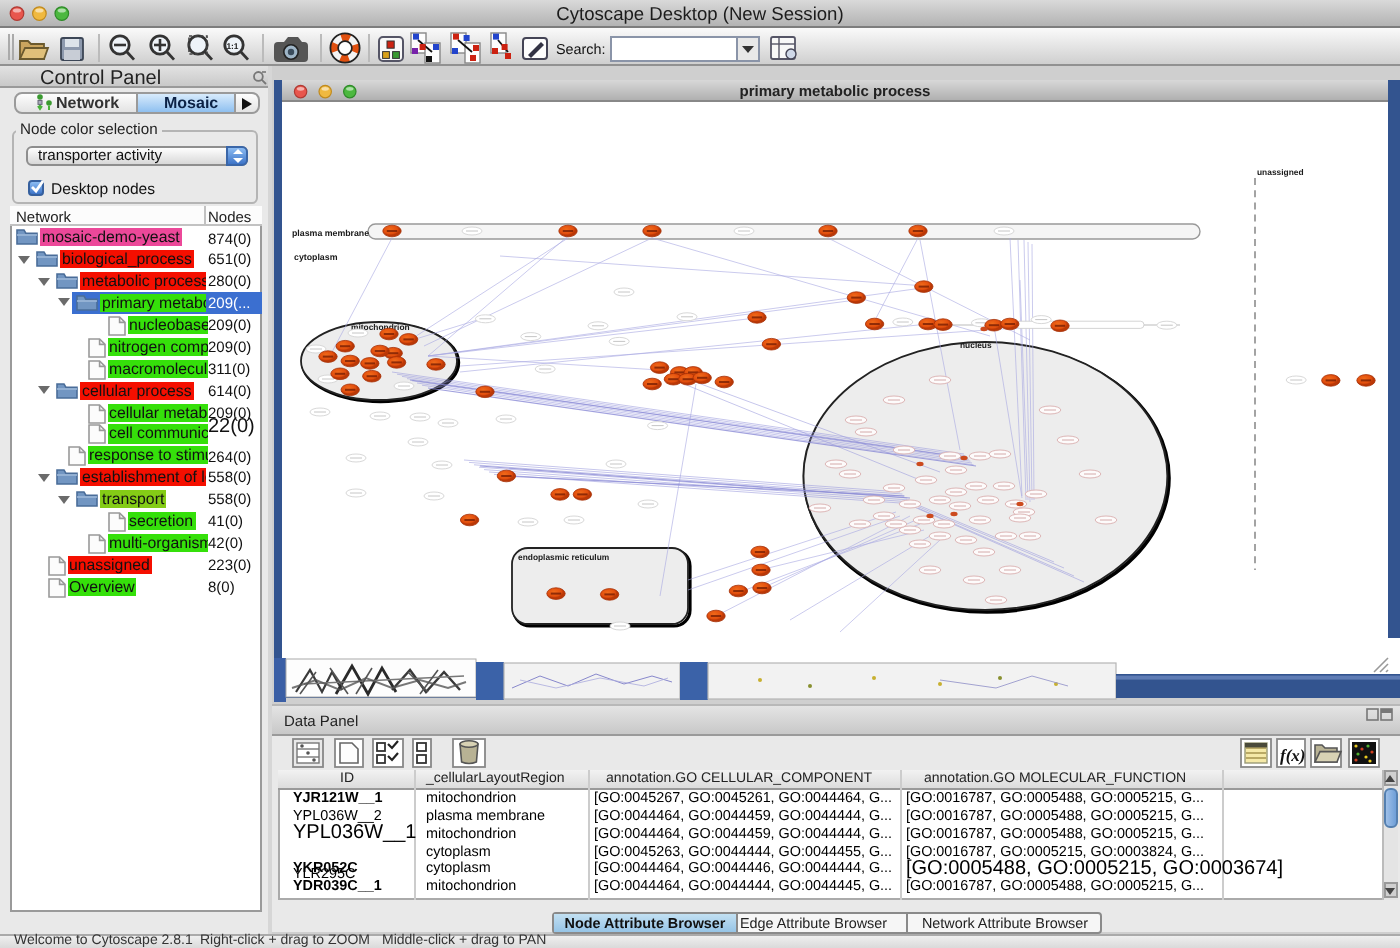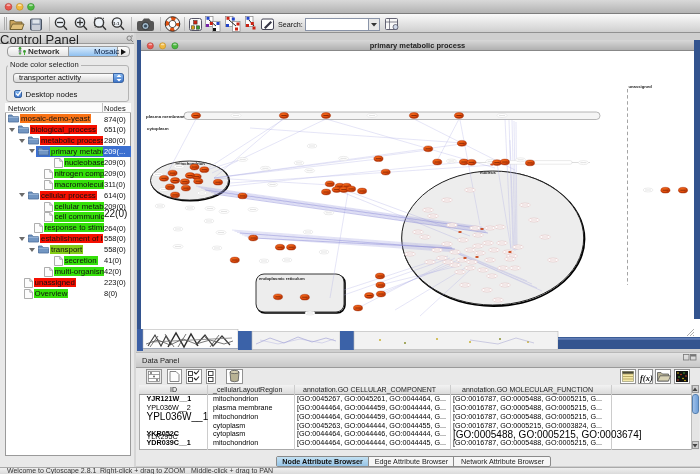--- a/index.html
+++ b/index.html
@@ -11,20 +11,21 @@
 
 <div class="abs" style="left:0;top:0;width:700px;height:14px;background:linear-gradient(#d9d9d9,#b3b3b3);border-bottom:1px solid #7d7d7d"></div>
 <svg style="position:absolute;left:0;top:0;width:60px;height:14px" viewBox="0 0 60 14">
       <circle cx="8.5" cy="6.8" r="3.4" fill="#e8564d" stroke="#b03a33" stroke-width="0.6"></circle>
       <ellipse cx="8.5" cy="5.27" rx="2.04" ry="1.02" fill="#fff" opacity="0.55"></ellipse>
       <circle cx="19.7" cy="6.8" r="3.4" fill="#f0b93f" stroke="#c08a1e" stroke-width="0.6"></circle>
       <ellipse cx="19.7" cy="5.27" rx="2.04" ry="1.02" fill="#fff" opacity="0.55"></ellipse>
       <circle cx="30.9" cy="6.8" r="3.4" fill="#4cb83f" stroke="#2e8a28" stroke-width="0.6"></circle>
       <ellipse cx="30.9" cy="5.27" rx="2.04" ry="1.02" fill="#fff" opacity="0.55"></ellipse>
     </svg>
+<div class="abs" style="left:0;top:1.5px;width:700px;text-align:center;font-size:9.3px;color:#1c1c1c">Cytoscape Desktop (New Session)</div>
 
 <div class="abs" style="left:0;top:14px;width:700px;height:19px;background:linear-gradient(#fafafa,#cfcfcf);border-bottom:1px solid #919191"></div>
 <svg style="position:absolute;left:0;top:14px;width:700px;height:19px" viewBox="0 14 700 19" xmlns="http://www.w3.org/2000/svg">
 <line x1="4.5" y1="17" x2="4.5" y2="30" stroke="#aaa" stroke-width="1"></line>
       <line x1="6.5" y1="17" x2="6.5" y2="30" stroke="#aaa" stroke-width="1"></line>
 <path d="M10 20.5 L14 20.5 L15.5 22 L22 22 L22 29.5 L10 29.5 Z" fill="#caa55e" stroke="#6b5a2e" stroke-width="0.9"></path>
 <path d="M10 29.5 L12.5 24 L24 24 L22 29.5 Z" fill="#e0c07a" stroke="#6b5a2e" stroke-width="0.9"></path>
 <rect x="30.5" y="19" width="11" height="11" rx="1" fill="#8d99ad" stroke="#3c4656" stroke-width="0.9"></rect>
 <rect x="32.5" y="19.5" width="7" height="4" fill="#dde3ea"></rect>
 <rect x="32" y="25" width="8" height="5" fill="#c8cdd6"></rect>
@@ -97,40 +98,40 @@
 <rect x="385.5" y="18.5" width="12" height="11" rx="1" fill="#f8f8f8" stroke="#556" stroke-width="0.9"></rect>
 <line x1="385.5" y1="22" x2="397.5" y2="22" stroke="#556" stroke-width="0.7"></line>
 <line x1="389.5" y1="18.5" x2="389.5" y2="29.5" stroke="#556" stroke-width="0.7"></line>
 <circle cx="395.5" cy="27" r="2.5" fill="#cfd8e8" stroke="#445" stroke-width="0.7"></circle>
 </svg>
 
 <div class="abs" style="left:136px;top:33px;width:564px;height:441px;background:#cfcfcf"></div>
 
 <div class="abs" style="left:0;top:33px;width:134px;height:441px;background:#e9e9e9"></div>
 <div class="abs" style="left:0;top:33px;width:134px;height:10.5px;background:linear-gradient(#e2e2e2,#c9c9c9);border-bottom:1px solid #9a9a9a"></div>
-<div class="abs" style="left:0;top:34.5px;font-size:13px;color:#222;line-height:9px">Control Panel</div>
+<div class="abs" style="left:20px;top:34.5px;font-size:10px;color:#222;line-height:9px">Control Panel</div>
 <svg class="abs" style="left:126px;top:35px;width:8px;height:8px" viewBox="0 0 8 8">
       <circle cx="3.2" cy="3.2" r="2.2" fill="none" stroke="#777" stroke-width="0.9"></circle>
       <line x1="4.8" y1="4.8" x2="7" y2="7" stroke="#777" stroke-width="0.9"></line>
       <line x1="5" y1="1" x2="7" y2="1" stroke="#777" stroke-width="0.8"></line>
     </svg>
 
 <div class="abs" style="left:7px;top:45.5px;width:123px;height:11.5px;background:linear-gradient(#fdfdfd,#e3e3e3);border:1px solid #9a9a9a;border-radius:4px"></div>
 <div class="abs" style="left:68px;top:45.5px;width:49px;height:11.5px;background:linear-gradient(#d8ebfc,#8fc0f0);border-top:1px solid #9a9a9a;border-bottom:1px solid #9a9a9a"></div>
 <div class="abs" style="left:67.5px;top:45.5px;width:1px;height:11.5px;background:#9a9a9a"></div>
 <div class="abs" style="left:117px;top:45.5px;width:1px;height:11.5px;background:#9a9a9a"></div>
 <svg style="position:absolute;left:18px;top:47px;width:9px;height:9px" viewBox="0 0 9 9">
 <circle cx="2" cy="1.5" r="1.4" fill="#3a9a30"></circle>
       <circle cx="6.5" cy="4.5" r="1.4" fill="#3a9a30"></circle>
 <path d="M2 3 L2 7 M1 6 L2 7.5 L3 6" stroke="#49b33b" stroke-width="1" fill="none"></path>
 <path d="M6.5 6 L6.5 8" stroke="#49b33b" stroke-width="1" fill="none"></path>
 <rect x="1" y="3.2" width="2" height="2" fill="#aab" stroke="#667" stroke-width="0.5"></rect>
 </svg>
 <div class="abs" style="left:28px;top:47.5px;font-size:8px;font-weight:bold;color:#333;line-height:8.5px">Network</div>
-<div class="abs" style="left:94px;top:47.5px;font-size:8px;font-weight:normal;color:#0c2246;line-height:8.5px">Mosaic</div>
+<div class="abs" style="left:82px;top:47.5px;font-size:8px;font-weight:bold;color:#0c2246;line-height:8.5px">Mosaic</div>
 <div class="abs" style="left:121px;top:48.5px;width:0;height:0;border-top:3.2px solid transparent;border-bottom:3.2px solid transparent;border-left:5px solid #111"></div>
 
 <div class="abs" style="left:6px;top:64.5px;width:123px;height:37px;border:1px solid #b4b4b4;border-radius:3px"></div>
 <div class="abs" style="left:8px;top:60.5px;background:#e9e9e9;padding:0 2px;font-size:7.6px;color:#222;line-height:8.5px">Node color selection</div>
 
 <div class="abs" style="left:13px;top:72.5px;width:111px;height:10px;background:linear-gradient(#fefefe,#d8d8d8);border:1px solid #8e8e8e;border-radius:3px"></div>
 <div class="abs" style="left:19px;top:73.5px;font-size:7.6px;color:#111;line-height:8.5px">transporter activity</div>
 <div class="abs" style="left:113px;top:72.5px;width:11px;height:10px;background:linear-gradient(#8cbcf2,#3d74c8);border:1px solid #3a66a8;border-radius:0 3px 3px 0"></div>
 <svg class="abs" style="left:114.5px;top:73.5px;width:8px;height:8px" viewBox="0 0 8 8">
       <path d="M4 0.5 L6.5 3 L1.5 3 Z" fill="#fff"></path>
@@ -147,21 +148,21 @@
 <div class="abs" style="left:5px;top:103px;width:126px;height:10px;background:#fcfcfc;border-bottom:1px solid #c2c2c2"></div>
 <div class="abs" style="left:101.5px;top:103px;width:1px;height:10px;background:#c2c2c2"></div>
 <div class="abs" style="left:8px;top:103.5px;font-size:7.5px;color:#222;line-height:10px">Network</div>
 <div class="abs" style="left:104px;top:103.5px;font-size:7.5px;color:#222;line-height:10px">Nodes</div>
 <div class="abs" style="left:5px;top:113.5px;width:126px;height:342px;overflow:hidden">
 <div style="position:relative;width:126px;height:342px;margin-top:-113.6px">
 <div style="position:absolute;left:3.0px;top:114.4px;line-height:0"><svg width="11" height="9" viewBox="0 0 11 9">
             <path d="M0.5 2 L0.5 8 L10.5 8 L10.5 2.7 L5 2.7 L4 1 L0.5 1 Z" fill="#7296c2" stroke="#4a6d99" stroke-width="0.8"></path>
             <path d="M0.5 3.5 L10.5 3.5" stroke="#9db8d9" stroke-width="0.8"></path>
           </svg></div>
-        <div style="position:absolute;left:15.0px;top:114.4px;height:9.2px;max-width:83px;overflow:hidden;background:#f97316;color:#111;font-size:7.9px;line-height:9.2px;padding:0 1px;white-space:nowrap">mosaic-demo-yeast</div>
+        <div style="position:absolute;left:15.0px;top:114.4px;height:9.2px;max-width:83px;overflow:hidden;background:#ec4899;color:#111;font-size:7.9px;line-height:9.2px;padding:0 1px;white-space:nowrap">mosaic-demo-yeast</div>
         <div style="position:absolute;left:99px;top:114.6px;font-size:7.5px;line-height:9.2px;color:#111;white-space:nowrap">874(0)</div>
 <div style="position:absolute;left:3.5px;top:127.7px;width:0;height:0;border-left:3.5px solid transparent;border-right:3.5px solid transparent;border-top:4.5px solid #6b6b6b"></div>
         <div style="position:absolute;left:13.0px;top:125.3px;line-height:0"><svg width="11" height="9" viewBox="0 0 11 9">
             <path d="M0.5 2 L0.5 8 L10.5 8 L10.5 2.7 L5 2.7 L4 1 L0.5 1 Z" fill="#7296c2" stroke="#4a6d99" stroke-width="0.8"></path>
             <path d="M0.5 3.5 L10.5 3.5" stroke="#9db8d9" stroke-width="0.8"></path>
           </svg></div>
         <div style="position:absolute;left:25.0px;top:125.3px;height:9.2px;max-width:73px;overflow:hidden;background:#f50f00;color:#111;font-size:7.9px;line-height:9.2px;padding:0 1px;white-space:nowrap">biological_process</div>
         <div style="position:absolute;left:99px;top:125.5px;font-size:7.5px;line-height:9.2px;color:#111;white-space:nowrap">651(0)</div>
 <div style="position:absolute;left:13.5px;top:138.6px;width:0;height:0;border-left:3.5px solid transparent;border-right:3.5px solid transparent;border-top:4.5px solid #6b6b6b"></div>
         <div style="position:absolute;left:23.0px;top:136.2px;line-height:0"><svg width="11" height="9" viewBox="0 0 11 9">
@@ -754,19 +755,19 @@
 <div class="abs" style="left:691.5px;top:441px;width:7px;height:8px;background:#d0d0d0;border:1px solid #999"></div>
 <svg class="abs" style="left:692px;top:386.5px;width:6px;height:5px" viewBox="0 0 6 5">
       <path d="M3 0.5 L5.5 4 L0.5 4 Z" fill="#444"></path>
     </svg>
 <svg class="abs" style="left:692px;top:443px;width:6px;height:5px" viewBox="0 0 6 5">
       <path d="M3 4.5 L5.5 1 L0.5 1 Z" fill="#444"></path>
     </svg>
 
 <div class="abs" style="left:276px;top:455.5px;width:275px;height:11px;background:#f6f6f6;border:1px solid #8a8a8a;border-radius:2px"></div>
 <div class="abs" style="left:277px;top:456.5px;width:92px;height:9px;background:linear-gradient(#c2e0f2,#96c4e6);border-right:1px solid #8a8a8a;text-align:center;font-size:7.2px;font-weight:bold;color:#111;line-height:9.5px">Node Attribute Browser</div>
-<div class="abs" style="left:370px;top:456.5px;width:84px;height:9px;border-right:1px solid #8a8a8a;text-align:center;font-size:7.2px;color:#222;line-height:9.5px">Edge Attribute Browser</div>
+<div class="abs" style="left:370px;top:456.5px;width:84px;height:9px;border-right:1px solid #8a8a8a;font-size:7.2px;color:#222;line-height:9.5px">Edge Attribute Browser</div>
 <div class="abs" style="left:455px;top:456.5px;width:95px;height:9px;text-align:center;font-size:7.2px;color:#222;line-height:9.5px">Network Attribute Browser</div>
 
 <div class="abs" style="left:0;top:466.5px;width:700px;height:7.5px;background:linear-gradient(#efefef,#dadada);border-top:1px solid #aaa"></div>
 <div class="abs" style="left:7px;top:467px;font-size:7px;color:#333;line-height:8px">Welcome to Cytoscape 2.8.1</div>
 <div class="abs" style="left:100px;top:467px;font-size:7px;color:#333;line-height:8px">Right-click + drag to ZOOM</div>
 <div class="abs" style="left:191px;top:467px;font-size:7px;color:#333;line-height:8px">Middle-click + drag to PAN</div>
 </div>
 </body></html>

